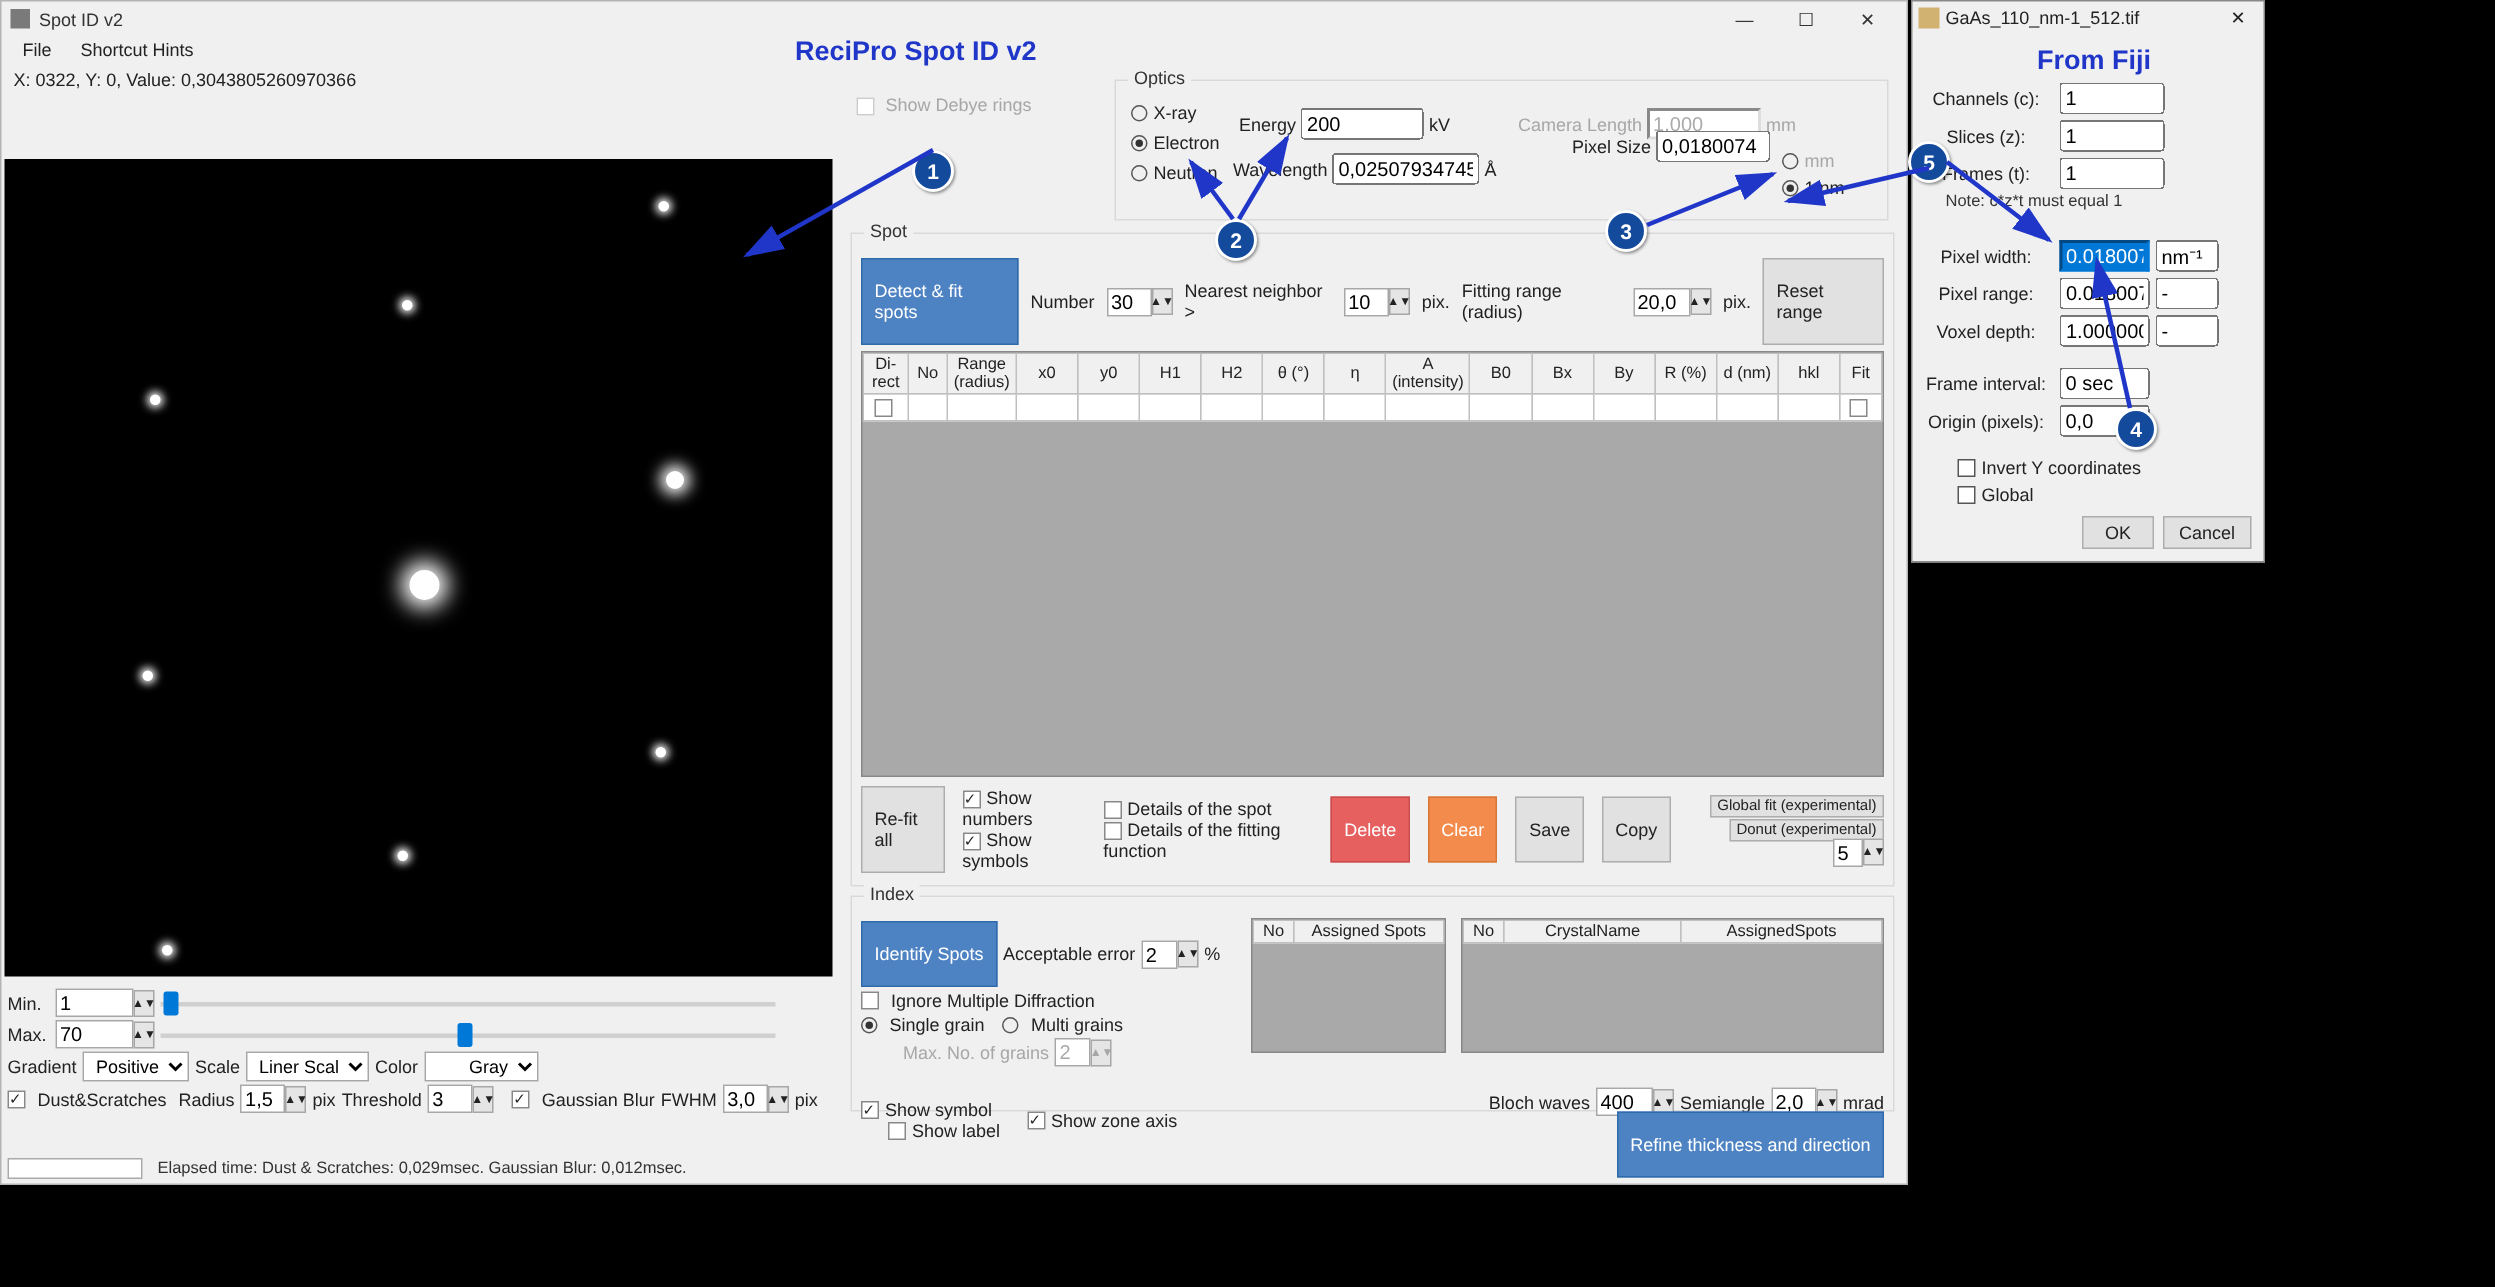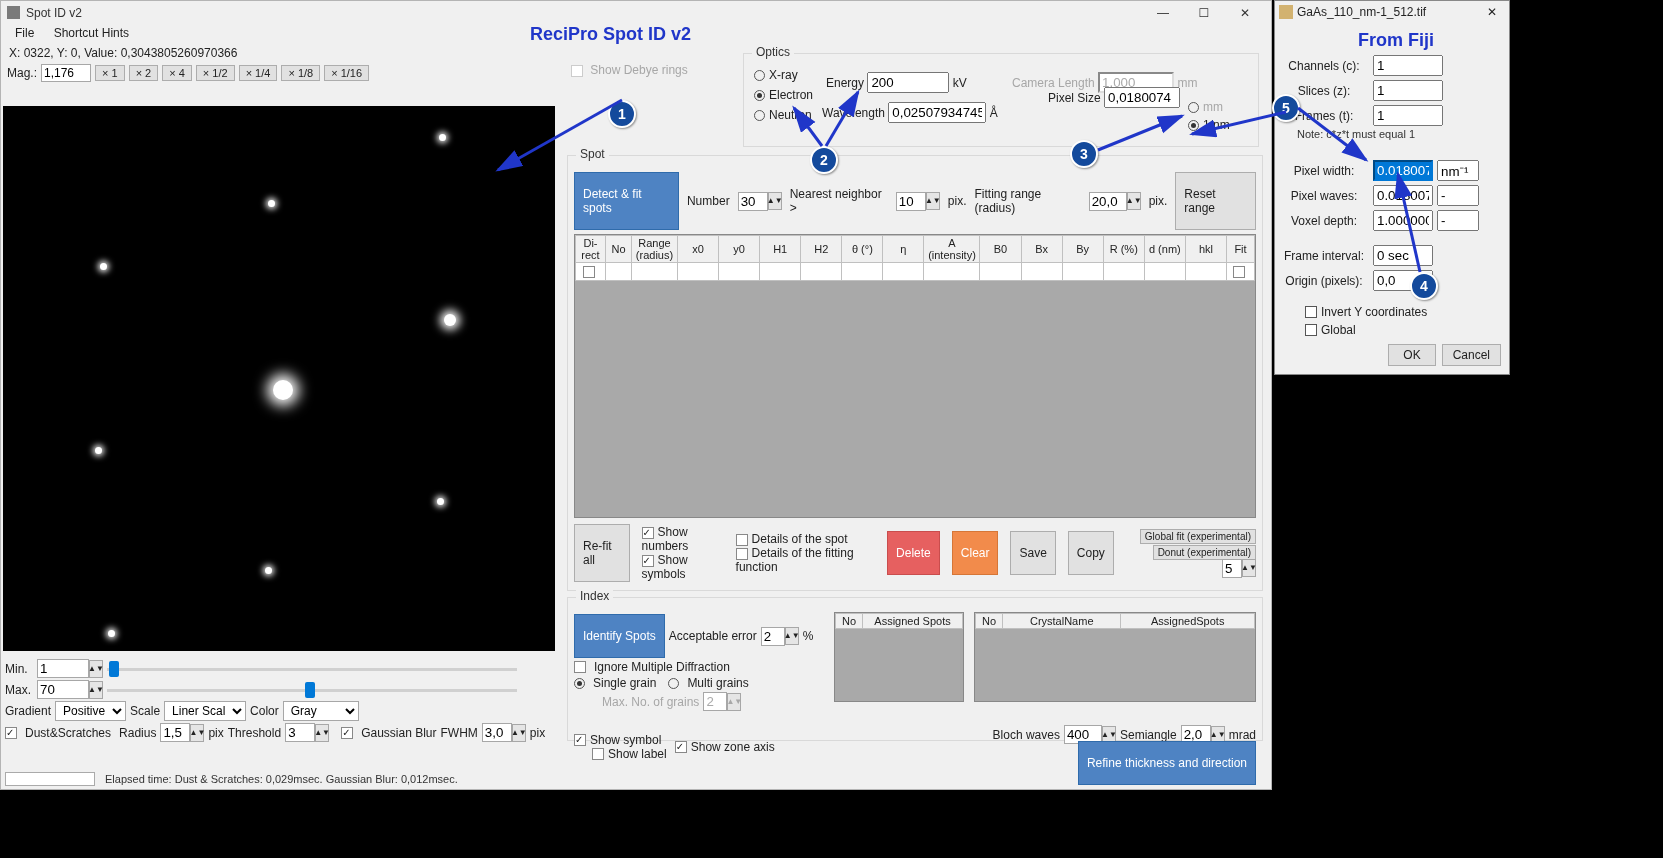--- a/index.html
+++ b/index.html
@@ -18,21 +18,21 @@
 .mag-input{width:50px;border:1px solid #a7a7a7;padding:1px 2px;font-size:12px;}
 .image-view{position:absolute;left:2px;top:105px;width:552px;height:545px;background:#000;overflow:hidden;}
 .spot{position:absolute;border-radius:50%;background:#fff;}
 .left-bottom{position:absolute;left:4px;top:656px;width:552px;}
 .row{display:flex;align-items:center;gap:4px;margin:2px 0;}
 .spin{display:inline-flex;align-items:center;}
 .spin input{width:52px;border:1px solid #a7a7a7;padding:1px 2px;text-align:left;}
 .spin input.w38{width:38px}
 .spin input.w30{width:30px}
 .spinbtn{width:14px;height:18px;border:1px solid #a7a7a7;background:#e5e5e5;display:flex;flex-direction:column;font-size:8px;line-height:8px;align-items:center;justify-content:center;}
-select,input[type=text]{border:1px solid #a7a7a7;background:#fff;padding:1px 3px;font-size:12px;font-family:inherit;}
+select,input[type=text]{border:1px solid #a7a7a7;background:#fff;padding:1px 3px;font-size:12px;font-family:inherit;text-align:right;}
 .slider-bar{position:relative;height:16px;width:410px;background:transparent;}
 .slider-bar .track{position:absolute;top:7px;left:0;right:0;height:3px;background:#d0d0d0;}
 .slider-bar .thumb{position:absolute;top:0;width:10px;height:16px;background:#0078d7;border-radius:2px;}
 .elapsed{position:absolute;left:4px;bottom:3px;font-size:11px;color:#333;display:flex;align-items:center;gap:10px;}
 .elapsed .bar{width:90px;height:14px;background:#fff;border:1px solid #aaa;}
 .right-panel{position:absolute;left:562px;top:50px;right:4px;bottom:28px;}
 .group{border:1px solid #d9d9d9;background:#f0f0f0;margin:0 0 6px 0;position:relative;}
 .group-title{position:absolute;top:-9px;left:8px;background:#f0f0f0;padding:0 4px;font-size:12px;color:#333;}
 .optics{position:absolute;left:180px;top:2px;width:516px;height:94px;padding:12px 8px 4px;}
 .chk{width:12px;height:12px;border:1px solid #888;display:inline-block;vertical-align:middle;margin-right:4px;background:#fff;}
@@ -81,31 +81,20 @@
         <div>—</div>
         <div>☐</div>
         <div>✕</div>
       </div>
     </div>
     <div class="menubar">
       <span>File</span>
       <span>Shortcut Hints</span>
     </div>
     <div class="status-line">X: 0322, Y: 0, Value: 0,3043805260970366</div>
-    <div class="mag-row">
-      <span>Mag.:</span>
-      <input class="mag-input" value="1,176" style="">
-      <span class="mag-btn">× 1</span>
-      <span class="mag-btn">× 2</span>
-      <span class="mag-btn">× 4</span>
-      <span class="mag-btn">× 1/2</span>
-      <span class="mag-btn">× 1/4</span>
-      <span class="mag-btn">× 1/8</span>
-      <span class="mag-btn">× 1/16</span>
-    </div>
 
     <div class="image-view">
       <div class="spot" style="left:270px;top:274px;width:20px;height:20px;box-shadow:0 0 14px 6px #fff"></div>
       <div class="spot" style="left:441px;top:208px;width:12px;height:12px;box-shadow:0 0 10px 4px #fff"></div>
       <div class="spot" style="left:436px;top:28px;width:7px;height:7px;box-shadow:0 0 6px 2px #fff"></div>
       <div class="spot" style="left:265px;top:94px;width:7px;height:7px;box-shadow:0 0 6px 2px #fff"></div>
       <div class="spot" style="left:97px;top:157px;width:7px;height:7px;box-shadow:0 0 6px 2px #fff"></div>
       <div class="spot" style="left:92px;top:341px;width:7px;height:7px;box-shadow:0 0 6px 2px #fff"></div>
       <div class="spot" style="left:262px;top:461px;width:7px;height:7px;box-shadow:0 0 6px 2px #fff"></div>
       <div class="spot" style="left:434px;top:392px;width:7px;height:7px;box-shadow:0 0 6px 2px #fff"></div>
@@ -350,21 +339,21 @@
                 <tbody>
                   <tr>
                     <th style="width:24px">No</th>
                     <th>CrystalName</th>
                     <th>AssignedSpots</th>
                   </tr>
                 </tbody>
               </table>
           </div>
         </div>
-        <div class="row" style="margin-top:10px;gap:8px">
+        <div class="row" style="margin-top:10px;gap:18px">
           <div>
             <div><span class="chk checked"></span><span>Show symbol</span></div>
             <div style="margin-left:18px"><span class="chk"></span><span>Show label</span></div>
           </div>
           <div><span class="chk checked"></span><span>Show zone axis</span></div>
           <div style="margin-left:auto;text-align:right">
             <div class="row" style="justify-content:flex-end">
               <span>Bloch waves</span>
               <span class="spin">
                   <input class="w38" value="400" style="">
@@ -404,21 +393,21 @@
         <input class="wide" value="1" style="">
       </div>
     <div class="note">Note: c*z*t must equal 1</div>
     <div style="height:18px"></div>
     <div class="fiji-row">
         <label>Pixel width:</label>
         <input class="sel" value="0.0180074" style="">
         <input class="unit" value="nm⁻¹" style="">
       </div>
     <div class="fiji-row">
-        <label>Pixel waves:</label>
+        <label>Pixel range:</label>
         <input value="0.0180074" style="">
         <input class="unit" value="-" style="">
       </div>
     <div class="fiji-row">
         <label>Voxel depth:</label>
         <input value="1.0000000" style="">
         <input class="unit" value="-" style="">
       </div>
     <div style="height:10px"></div>
     <div class="fiji-row">

